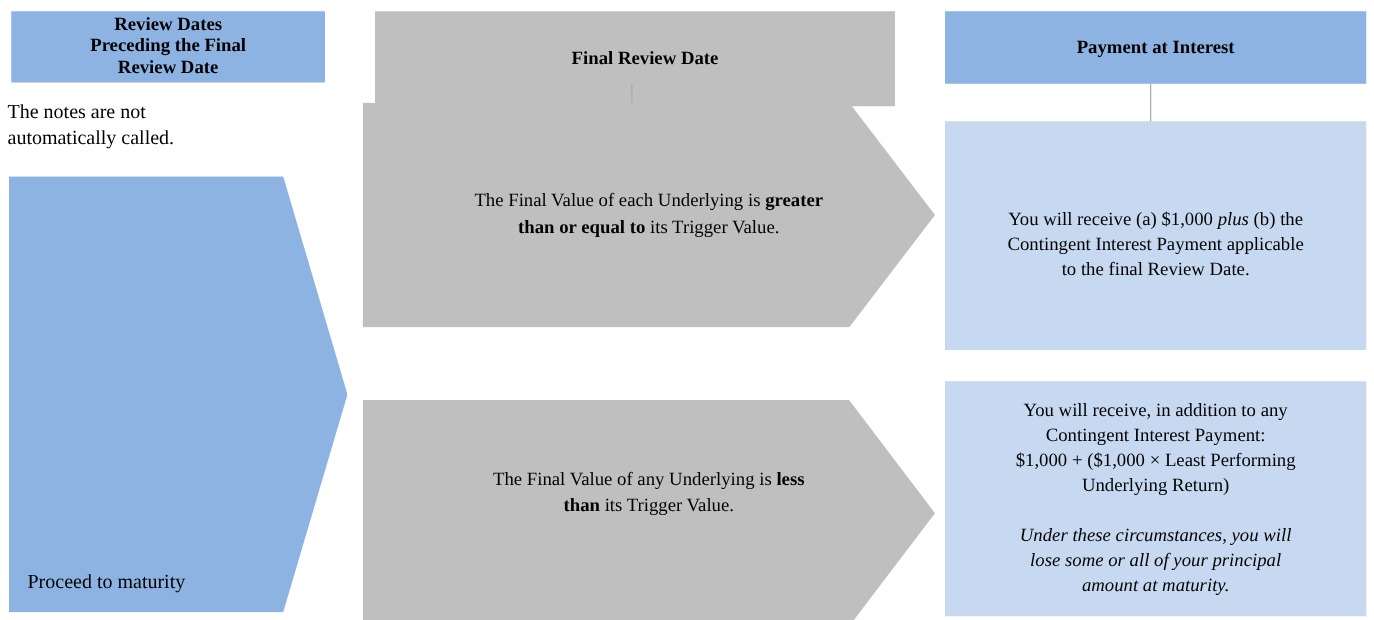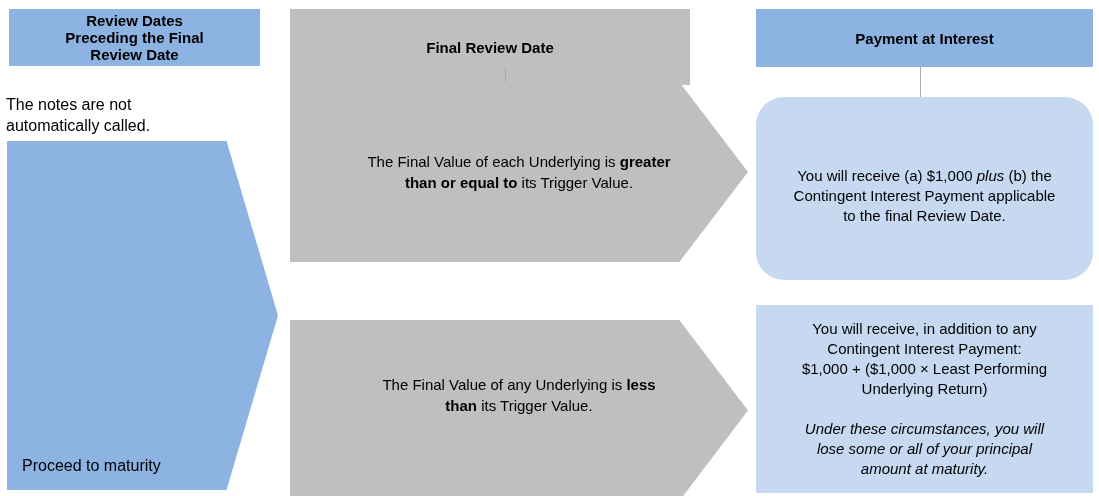--- a/index.html
+++ b/index.html
@@ -8,41 +8,41 @@
     --shape-gray:#bfbfbf;
     --connector-gray:#ababab;
     --text-black:#000000;
     --background:#ffffff;
   }
   html,body{margin:0;padding:0;background:var(--background);}
   .canvas{
     position:relative;
     width:1099px;height:496px;
     background:var(--background);
-    font-family:Liberation Sans, sans-serif;
+    font-family:Liberation Serif, serif;
     color:var(--text-black);
     overflow:hidden;
   }
   
   .hdr{
     position:absolute;top:9px;
     display:flex;align-items:center;justify-content:center;
     text-align:center;font-weight:bold;font-size:15px;line-height:17px;
   }
   .hdr-left{left:9px;width:251px;height:57px;background:var(--header-blue);}
-  .hdr-mid{left:290px;width:400px;height:76px;background:var(--shape-gray);}
+  .hdr-mid{left:300px;width:400px;height:76px;background:var(--shape-gray);padding-left:16px;}
   .hdr-right{left:756px;width:337px;height:58px;background:var(--header-blue);}
   
   .connector{position:absolute;top:67px;height:31px;width:1.4px;background:var(--connector-gray);}
   .conn-mid{left:505px;}
   .conn-right{left:920px;}
   
   .note{
     position:absolute;left:6px;top:79px;width:250px;
-    font-size:16px;line-height:21px;text-align:left;margin-top:15px;
+    font-size:16px;line-height:21px;text-align:left;
   }
   
   .pentagon{
     position:absolute;left:7px;top:141px;width:271px;height:349px;
     background:var(--header-blue);
     clip-path:polygon(0 0,81% 0,100% 50%,81% 100%,0 100%);
     display:flex;align-items:flex-end;
   }
   .pentagon .label{
     padding-left:15px;padding-bottom:14px;padding-right:60px;
@@ -60,21 +60,21 @@
   .arrow .txt{
     width:85%;text-align:center;font-size:15px;line-height:21px;
   }
   .arrow-2 .txt{padding-bottom:32px;}
   
   .bluebox{
     position:absolute;left:756px;width:337px;
     background:var(--light-blue);
     display:flex;align-items:center;justify-content:center;
   }
-  .box-1{top:97px;height:183px;border-radius:28px;}
+  .box-1{top:97px;height:183px;}
   .box-2{top:305px;height:188px;}
   .bluebox .txt{
     text-align:center;font-size:15px;line-height:20px;padding:0 6px;
   }
   .box-1 .txt{padding-top:14px;}
 </style>
 </head>
 <body>
 
 <div class="canvas">

